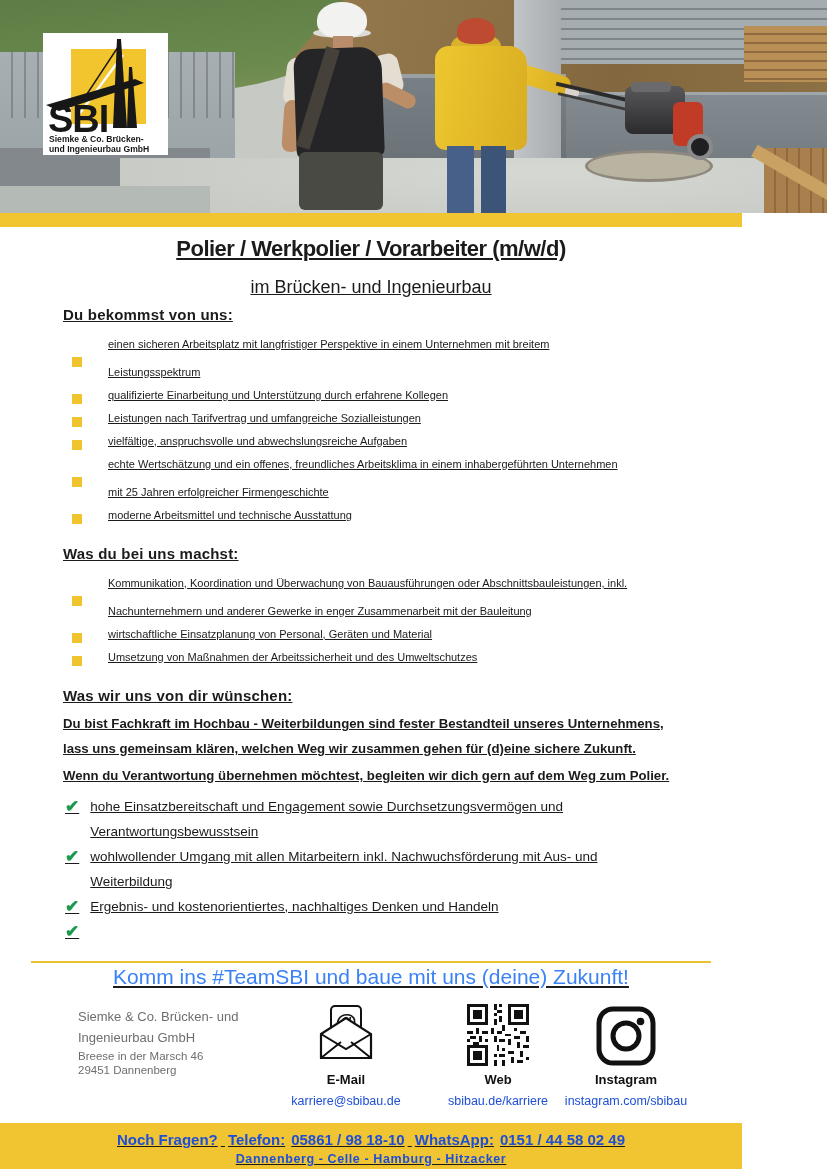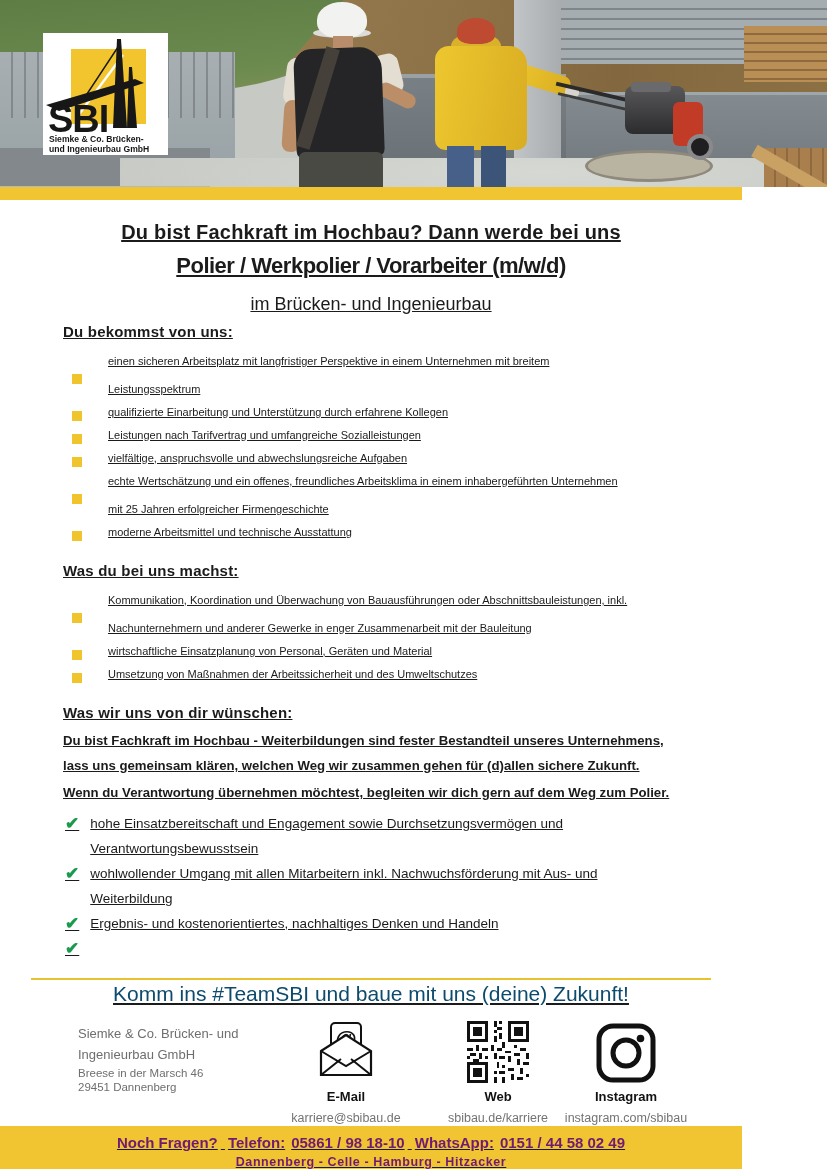--- a/index.html
+++ b/index.html
@@ -36,39 +36,39 @@
   .sq { width:10px; height:10px; background:#F0C42C; margin-top:9px; flex:none; }
   .bullets.benefits { max-width:560px; margin-bottom:10px; }
   .bullets.tasks { max-width:712px; margin-bottom:12px; }
   .bold-intro { margin:2px 0 0; max-width:712px; font-size:13.2px; font-weight:bold; line-height:25px; }
   .checks { margin-top:6px; }
   .checks li { display:flex; gap:11px; padding-left:2px; line-height:25px; font-size:13.5px; }
   .chk { color:#1B9A4E; font-weight:bold; font-size:17px; flex:none; }
 
   
   .gold-rule { border:none; border-top:2px solid #E9C22F; width:680px; margin:17px auto 0; }
-  .cta { margin-top:2px; text-align:center; font-size:21px; color:#0c4a6e; }
+  .cta { margin-top:2px; text-align:center; font-size:21px; color:#3b82f6; }
 
   
   .contacts { position:relative; height:128px; margin-top:15px; }
   .ccol { position:absolute; top:0; text-align:center; }
   .ccol .icon-wrap { height:62px; display:flex; align-items:flex-start; justify-content:center; }
   .clabel { margin-top:6px; font-size:13px; font-weight:bold; color:#111; }
-  .cvalue { margin-top:7px; font-size:12.5px; color:#737373; }
+  .cvalue { margin-top:7px; font-size:12.5px; color:#1d4ed8; }
   .post-col { left:78px; width:195px; text-align:left; }
   .post-col .icon-wrap { justify-content:center; }
   .addr1 { margin-top:4px; font-size:13px; color:#6e6e6e; line-height:17px; }
   .addr2 { font-size:11.5px; color:#6e6e6e; line-height:14px; }
   .addr2.first { margin-top:3px; }
   .email-col { left:266px; width:160px; }
   .web-col  { left:418px; width:160px; }
   .insta-col{ left:541px; width:170px; }
 
   
-  .footer { margin-top:auto; height:49px; background:#F1C532; text-align:center; color:#701a75; }
+  .footer { margin-top:auto; height:49px; background:#F1C532; text-align:center; color:#1d4ed8; }
   .f1 { padding-top:8px; font-size:15px; font-weight:bold; }
   .f1 span { margin:0 3px; }
   .f2 { margin-top:4px; font-size:12.5px; font-weight:bold; letter-spacing:0.6px; }
 </style>
 </head>
 <body>
 
 <div class="page">
 
   <header class="hero">
@@ -134,21 +134,20 @@
         <text x="5" y="99" font-size="38" font-weight="bold" letter-spacing="-1" fill="#171717">SBI</text>
         <text x="6" y="109" font-size="8.6" font-weight="bold" fill="#171717">Siemke &amp; Co. Brücken-</text>
         <text x="6" y="119" font-size="8.6" font-weight="bold" fill="#171717">und Ingenieurbau GmbH</text>
       </svg>
     </div>
   </header>
 
   <div class="yellow-strip"></div>
 
   <section class="head-block">
-    <div class="intro">Du bist Fachkraft im Hochbau? Dann werde bei uns</div>
     <h1 class="big-title">Polier / Werkpolier / Vorarbeiter (m/w/d)</h1>
     <div class="subtitle">im Brücken- und Ingenieurbau</div>
   </section>
 
   <section class="content">
 
     <h2 class="sec-heading">Du bekommst von uns:</h2>
     <ul class="bullets benefits">
       <li>
           <span class="sq"></span>
@@ -186,21 +185,21 @@
           <span class="sq"></span>
           <span>wirtschaftliche Einsatzplanung von Personal, Geräten und Material</span>
         </li>
       <li>
           <span class="sq"></span>
           <span>Umsetzung von Maßnahmen der Arbeitssicherheit und des Umweltschutzes</span>
         </li>
     </ul>
 
     <h2 class="sec-heading mt">Was wir uns von dir wünschen:</h2>
-    <p class="bold-intro">Du bist Fachkraft im Hochbau - Weiterbildungen sind fester Bestandteil unseres Unternehmens, lass uns gemeinsam klären, welchen Weg wir zusammen gehen für (d)allen sichere Zukunft.</p>
+    <p class="bold-intro">Du bist Fachkraft im Hochbau - Weiterbildungen sind fester Bestandteil unseres Unternehmens, lass uns gemeinsam klären, welchen Weg wir zusammen gehen für (d)eine sichere Zukunft.</p>
     <p class="bold-intro">Wenn du Verantwortung übernehmen möchtest, begleiten wir dich gern auf dem Weg zum Polier.</p>
     <ul class="checks">
       <li>
           <span class="chk">✔</span>
           <span>hohe Einsatzbereitschaft und Engagement sowie Durchsetzungsvermögen und Verantwortungsbewusstsein</span>
         </li>
       <li>
           <span class="chk">✔</span>
           <span>wohlwollender Umgang mit allen Mitarbeitern inkl. Nachwuchsförderung mit Aus- und Weiterbildung</span>
         </li>

